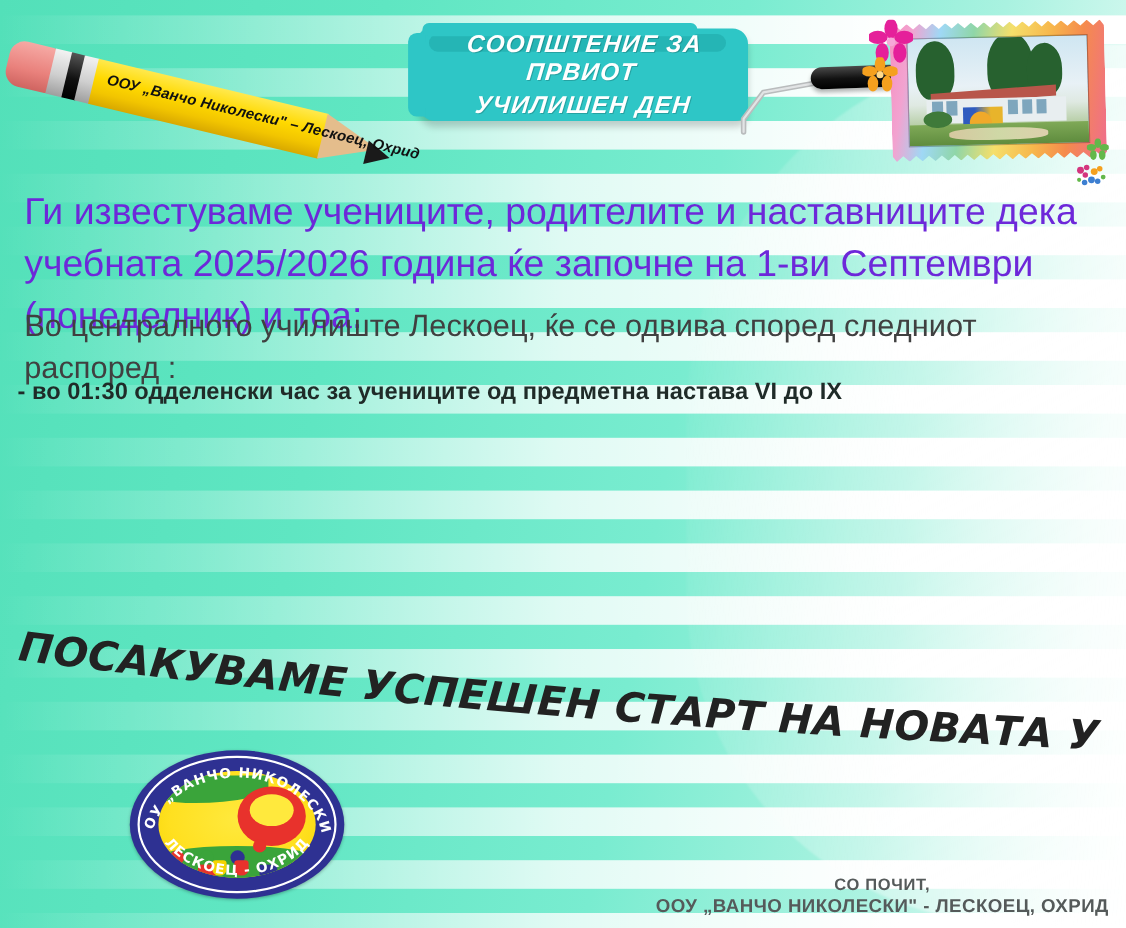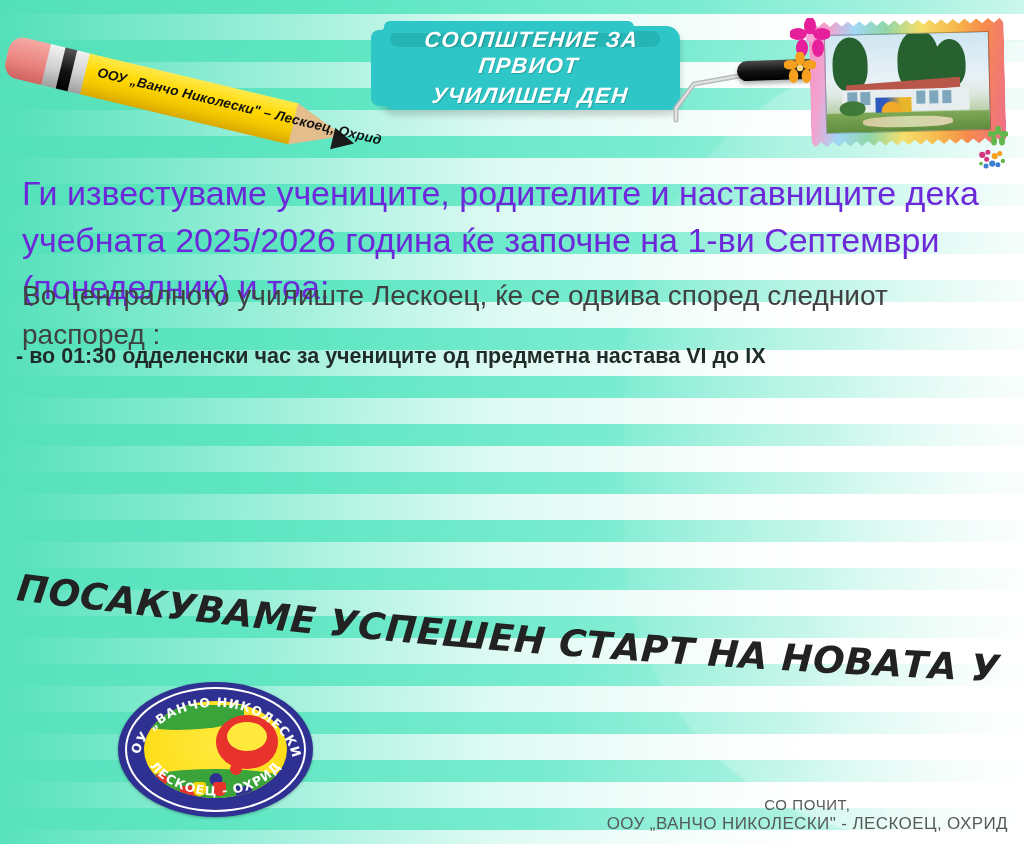--- a/index.html
+++ b/index.html
@@ -204,21 +204,21 @@
   .logo-top-text, .logo-bot-text{
     position:absolute;left:0;top:0;width:195px;height:135px;
   }
   .logo-top-text text, .logo-bot-text text{
     font-family:"DejaVu Sans", sans-serif;font-weight:bold;font-size:12.5px;fill:#ffffff;letter-spacing:1px;
   }
 
   
   .signature{
     position:absolute;right:16px;bottom:10px;text-align:center;z-index:7;
-    color:#555a5a;font-weight:normal;line-height:1.2;
+    color:#555a5a;font-weight:bold;line-height:1.2;
   }
   .sig1{font-size:15px;letter-spacing:.6px;}
   .sig2{font-size:17px;letter-spacing:.4px;}
 </style>
 </head>
 <body>
 
 <div id="poster">
 
   <div class="bg-base"></div>

